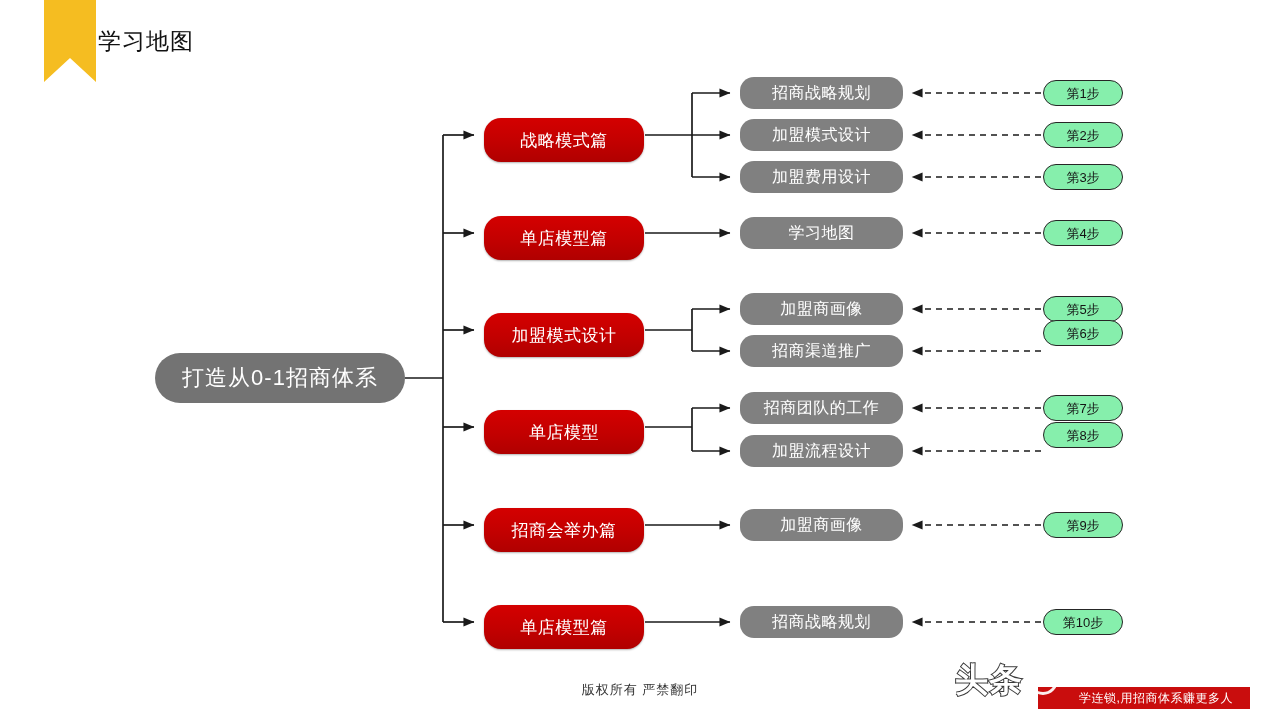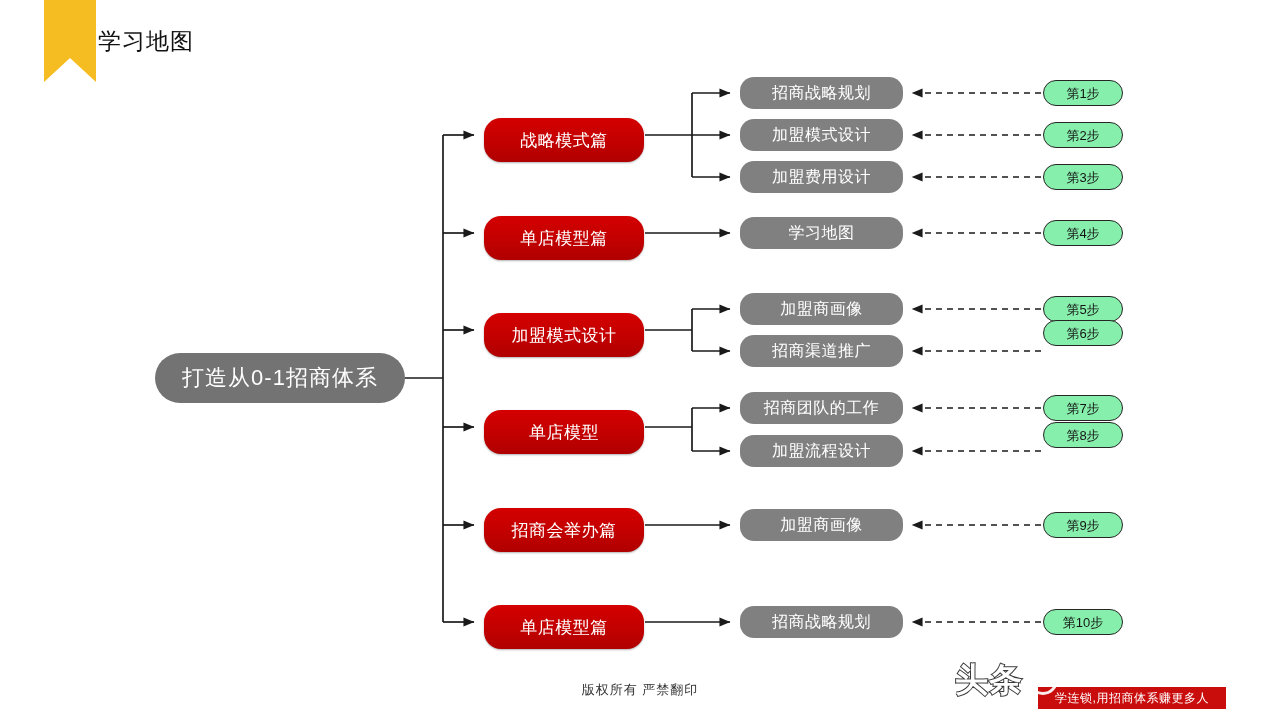--- a/index.html
+++ b/index.html
@@ -119,20 +119,21 @@
     position: absolute;
     left: 1038px;
     top: 687px;
     width: 188px;
     height: 22px;
     background: #c90d0d;
     display: flex;
     align-items: center;
     justify-content: center;
     overflow: hidden;
+    padding-left: 24px;
   }
   #promo-banner-text {
     font-size: 12px;
     color: #ffffff;
     white-space: nowrap;
     letter-spacing: 0.5px;
   }
   #watermark {
     position: absolute;
     left: 955px;

